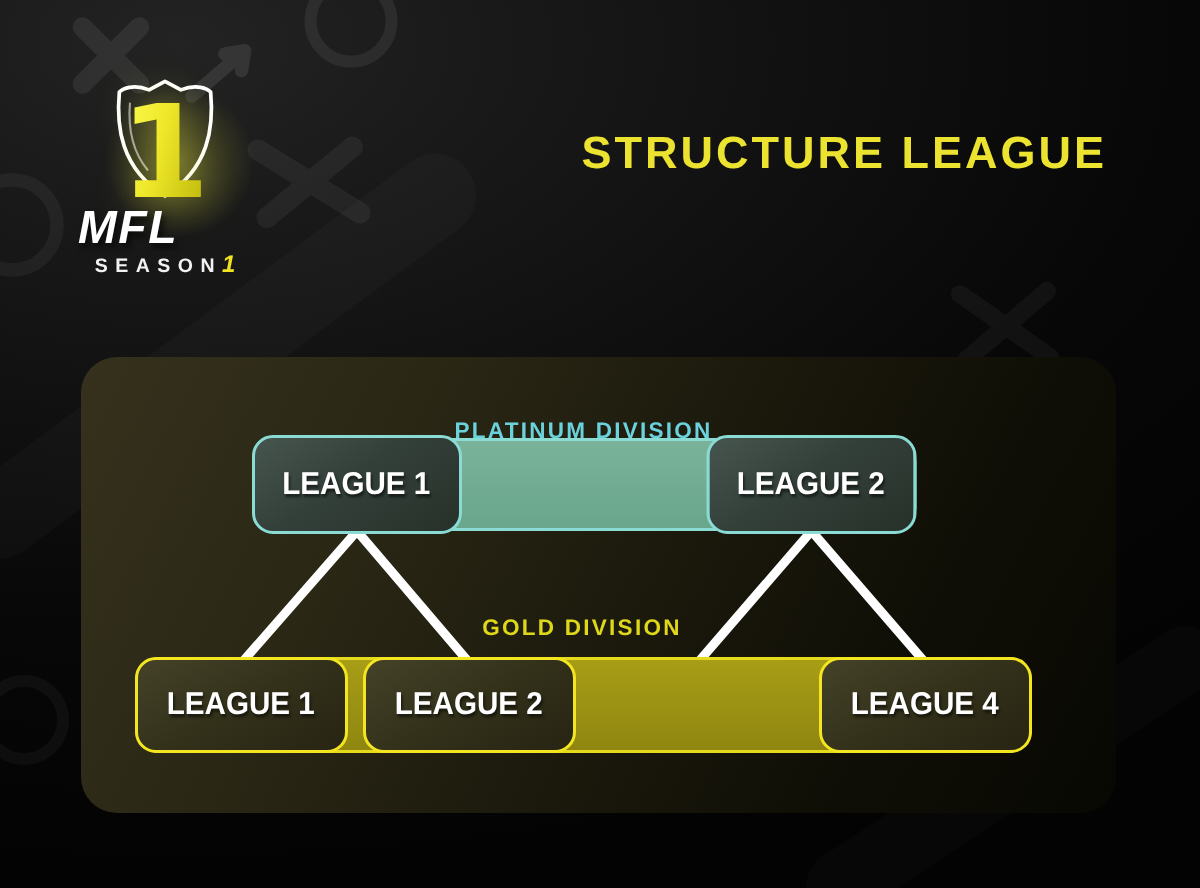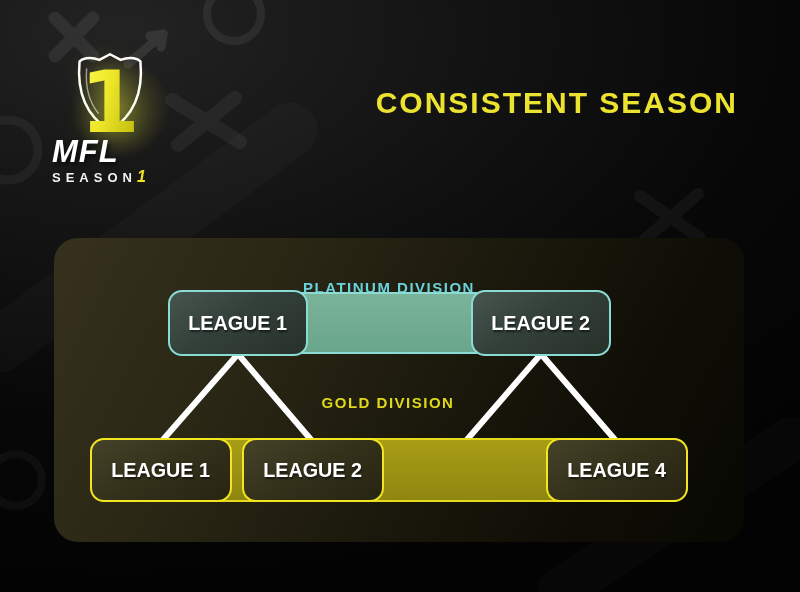--- a/index.html
+++ b/index.html
@@ -19,38 +19,38 @@
   .shield-one{
     position:absolute;left:10px;top:6px;width:96px;text-align:center;
     font-family:"DejaVu Sans", sans-serif;font-weight:900;font-size:86px;line-height:96px;
     background:linear-gradient(105deg,#fdfd55 15%,#efe82a 45%,#b3ae04 88%);
     -webkit-background-clip:text;background-clip:text;color:transparent;
     filter:drop-shadow(0 0 14px rgba(238,238,70,0.45));
   }
   .logo-mfl{position:absolute;left:0;top:86px;width:116px;color:#fff;
     font-weight:900;font-style:italic;font-size:31px;letter-spacing:1px;
     text-shadow:2px 3px 4px rgba(0,0,0,0.6);}
-  .logo-season{position:absolute;left:0;top:120px;width:116px;text-align:left;color:#f2f2f2;
+  .logo-season{position:absolute;left:0;top:120px;width:116px;text-align:center;color:#f2f2f2;
     font-weight:600;font-size:13px;letter-spacing:5px;}
   .logo-season .s1{color:#f0e420;font-weight:900;font-style:italic;font-size:16px;letter-spacing:0;}
 
   
   .hdr-sub{position:absolute;right:62px;top:86px;z-index:2;color:#ebe32f;
     font-size:30px;font-weight:600;letter-spacing:2px;white-space:nowrap;}
   .hdr-title{position:absolute;right:58px;top:116px;z-index:2;color:#ffffff;
     font-size:57px;font-weight:800;letter-spacing:1px;-webkit-text-stroke:2px #fff;white-space:nowrap;}
 
   
   .panel{position:absolute;left:54px;top:238px;width:690px;height:304px;border-radius:24px;z-index:1;
     background:linear-gradient(118deg,#35311d 0%,#2a2715 28%,#1b190c 55%,#0f0e06 78%,#080803 100%);}
   .connectors{position:absolute;inset:0;z-index:2;}
 
   .div-label{position:absolute;z-index:3;text-align:center;font-weight:800;font-size:15px;letter-spacing:1.5px;}
   .plat-label{left:189px;top:267px;width:400px;color:#6ad2dc;margin-top:12px;}
-  .gold-label{left:188px;top:394px;width:400px;color:#ded71a;}
+  .gold-label{left:188px;top:410px;width:400px;color:#ded71a;}
 
   .bar{position:absolute;z-index:3;box-sizing:border-box;border-radius:16px;}
   .plat-bar{left:168px;top:292px;width:443px;height:62px;border:2px solid #8adbd4;
     background:linear-gradient(180deg,#7ab39a 0%,#69a68b 100%);}
   .gold-bar{left:90px;top:438px;width:598px;height:64px;border:2px solid #e6da1d;
     background:linear-gradient(180deg,#a89d16 0%,#8f8610 100%);}
 
   .league{position:absolute;box-sizing:border-box;display:flex;align-items:center;justify-content:center;
     border-radius:14px;color:#fff;font-weight:700;font-size:21px;
     text-shadow:1px 2px 2px rgba(0,0,0,0.55);}
@@ -98,21 +98,21 @@
     <div class="shield-glow"></div>
     <svg class="shield-svg" width="96" height="92" viewBox="0 0 120 130">
       <path d="M60 6 L75 14 C90 8 100 13 103 16 C106 48 102 88 60 114 C18 88 14 48 17 16 C20 13 30 8 45 14 Z" fill="none" stroke="#ffffff" stroke-width="3.5" stroke-linejoin="round"></path>
       <path d="M27 26 C25 50 29 72 44 90" fill="none" stroke="#ffffff" stroke-width="2" opacity="0.55"></path>
     </svg>
     <div class="shield-one">1</div>
     <div class="logo-mfl">MFL</div>
     <div class="logo-season"><span>SEASON</span><span class="s1">1</span></div>
   </div>
 
-  <div class="hdr-sub">CONSISTENT SEASON</div>
+  <div class="hdr-sub">STRUCTURE LEAGUE</div>
 
   <div class="panel"></div>
 
   <svg class="connectors" width="800" height="592" viewBox="0 0 800 592">
     <g stroke="#ffffff" stroke-width="6" stroke-linecap="round">
       <line x1="238" y1="354" x2="161" y2="442"></line>
       <line x1="238" y1="354" x2="313" y2="442"></line>
       <line x1="541" y1="354" x2="465" y2="442"></line>
       <line x1="541" y1="354" x2="617" y2="442"></line>
     </g>

